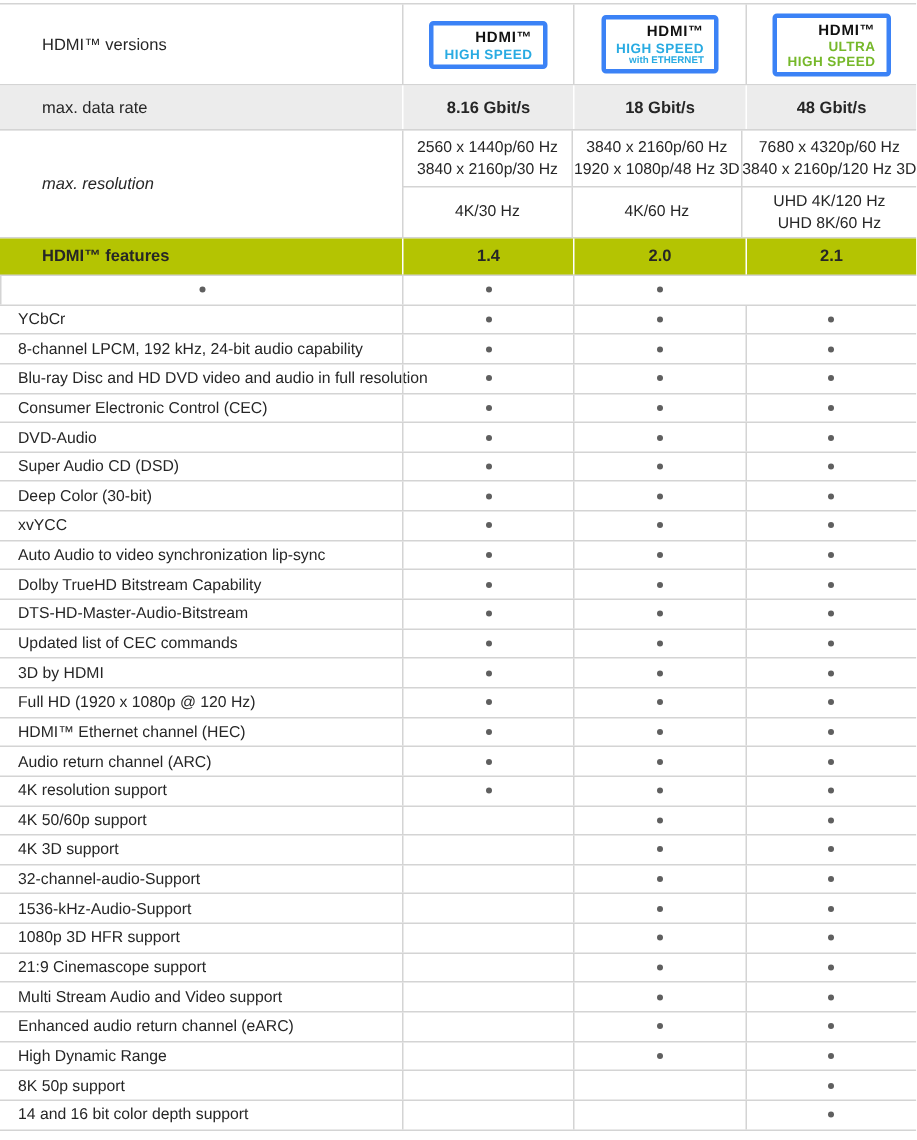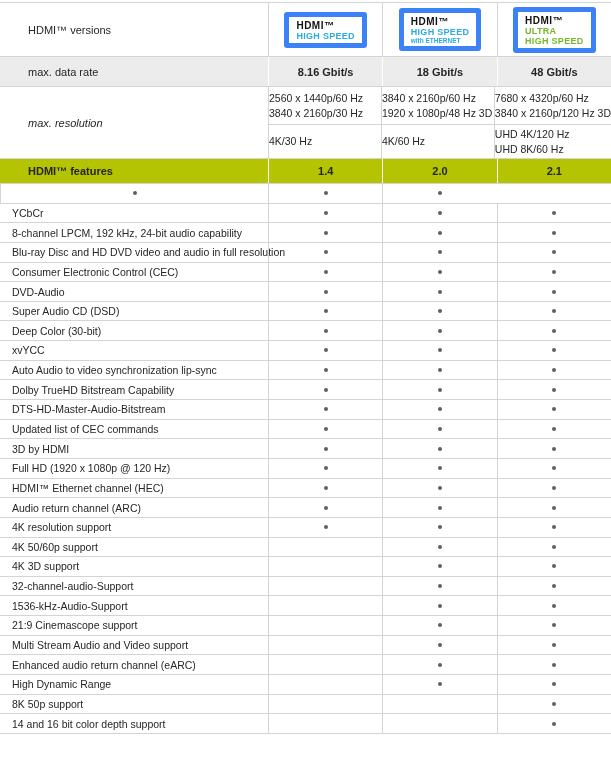--- a/index.html
+++ b/index.html
@@ -14,31 +14,31 @@
   *{box-sizing:border-box;margin:0;padding:0;}
   body{background:#fff;font-family:"Liberation Sans",sans-serif;color:var(--text);}
   .page{width:611px;height:760px;background:#fff;padding-top:2px;overflow:hidden;}
   .grid-table{width:611px;border-top:1px solid var(--border);}
   .row{display:grid;grid-template-columns:268px 1fr 1fr 1fr;border-bottom:1px solid var(--border);}
   .label-cell{display:flex;align-items:center;padding-left:28px;font-size:11px;}
   .cell{display:flex;align-items:center;justify-content:center;text-align:center;}
   .vline{border-left:1px solid var(--border);}
   
   .row-versions{height:54px;}
-  .badge{border:5px solid #3b82f6;border-radius:3px;background:#fff;padding:3px 7px 2px;min-width:60px;text-align:left;}
+  .badge{border:3px solid #3b82f6;border-radius:3px;background:#fff;padding:3px 7px 2px;min-width:60px;text-align:right;}
   .badge-brand{font-size:10px;font-weight:800;letter-spacing:.5px;color:#111;line-height:11px;}
   .badge-line{font-size:9px;font-weight:800;letter-spacing:.3px;line-height:10px;color:var(--badge-color,#29abe2);}
   .badge-line-sm{font-size:6.5px;font-weight:800;line-height:7px;color:var(--badge-color,#29abe2);}
   
   .row-datarate{height:30px;background:var(--row-gray);}
   .row-datarate .cell{font-weight:700;font-size:11px;border-left-color:#fff;}
   
   .sec-resolution{display:grid;grid-template-columns:268px 1fr 1fr 1fr;grid-template-rows:38px 33px;border-bottom:1px solid var(--border);}
   .sec-resolution .label-cell{grid-row:1 / span 2;font-style:italic;}
-  .res-cell{display:flex;flex-direction:column;align-items:flex-start;justify-content:center;font-size:10.5px;line-height:1.35;white-space:nowrap;}
+  .res-cell{display:flex;flex-direction:column;align-items:center;justify-content:center;font-size:10.5px;line-height:1.35;white-space:nowrap;}
   .res-primary{border-bottom:1px solid var(--border);}
   
   .row-featheader{height:25px;background:var(--accent-green);}
   .row-featheader .label-cell{font-weight:700;}
   .row-featheader .cell{font-weight:700;font-size:11px;border-left-color:#fff;}
   
   .features-body .frow{display:grid;grid-template-columns:268px 1fr 1fr 1fr;height:19.65px;border-bottom:1px solid var(--border);}
   .flabel{display:flex;align-items:center;padding-left:12px;font-size:10.5px;white-space:nowrap;}
   .fcell{display:flex;align-items:center;justify-content:center;}
   .dot{width:4px;height:4px;border-radius:50%;background:var(--dot);display:block;}
@@ -387,20 +387,30 @@
     <div class="flabel">1536-kHz-Audio-Support</div>
     <div class="fcell vline"></div>
     <div class="fcell vline">
             <span class="dot"></span>
           </div>
     <div class="fcell vline">
             <span class="dot"></span>
           </div>
   </div>
 
+  <div class="frow">
+    <div class="flabel">1080p 3D HFR support</div>
+    <div class="fcell vline"></div>
+    <div class="fcell vline">
+            <span class="dot"></span>
+          </div>
+    <div class="fcell vline">
+            <span class="dot"></span>
+          </div>
+  </div>
 
   <div class="frow">
     <div class="flabel">21:9 Cinemascope support</div>
     <div class="fcell vline"></div>
     <div class="fcell vline">
             <span class="dot"></span>
           </div>
     <div class="fcell vline">
             <span class="dot"></span>
           </div>

